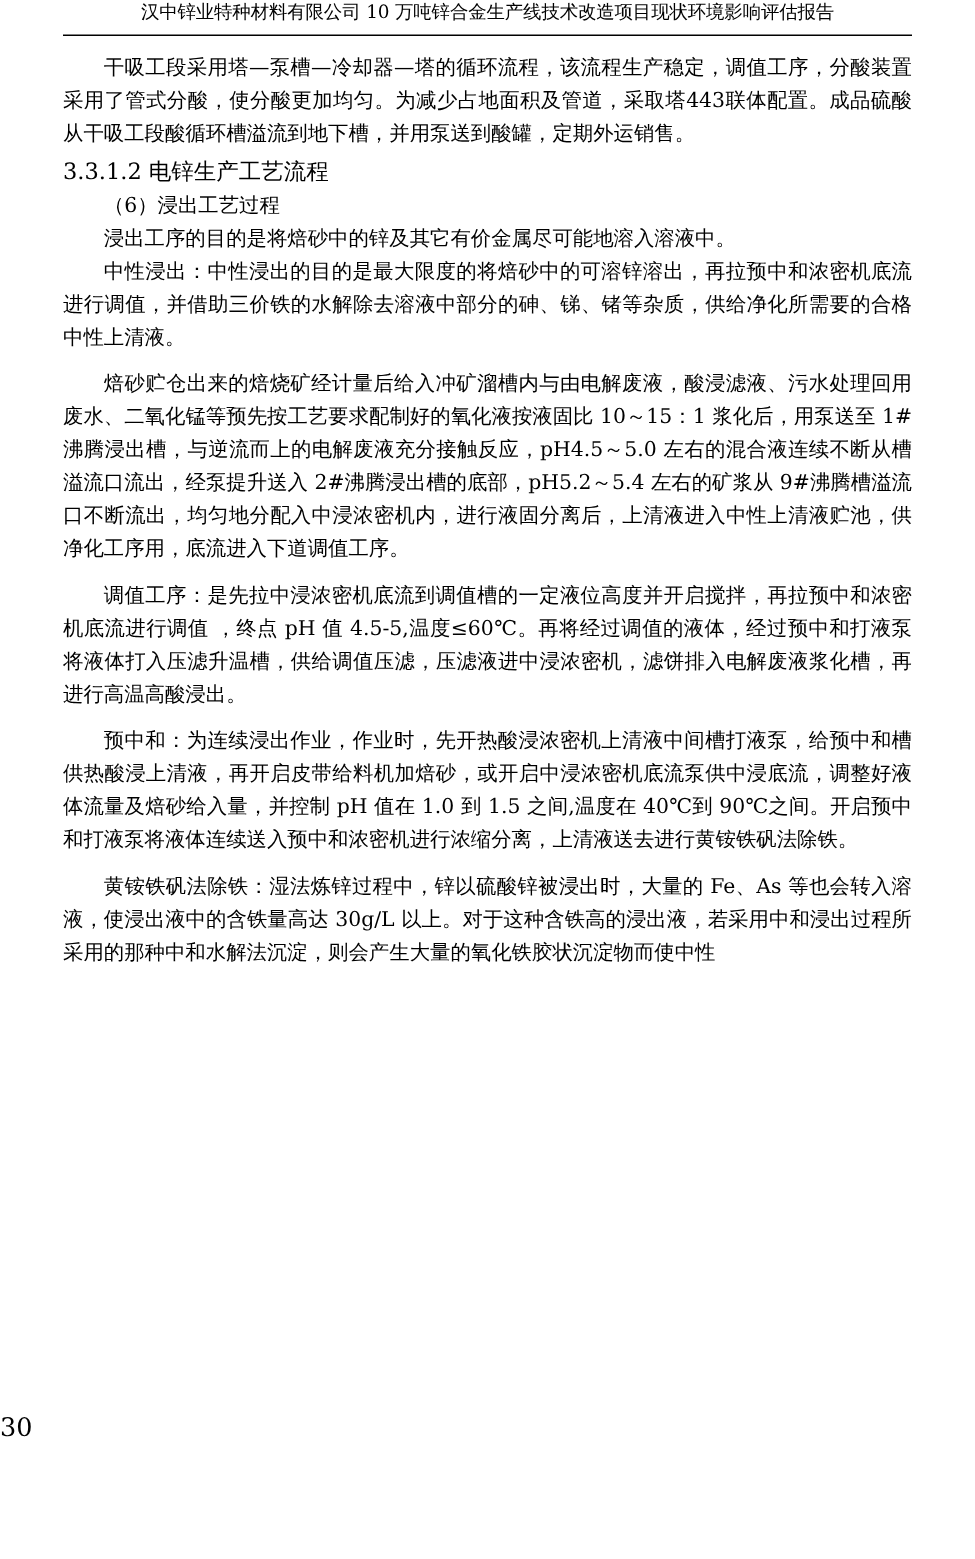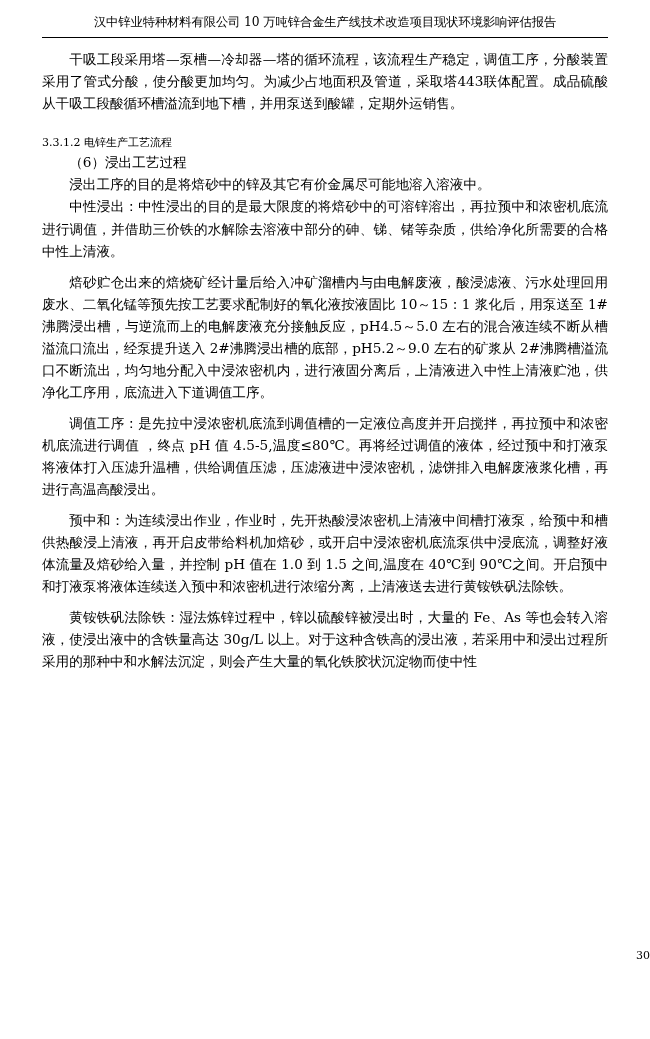--- a/index.html
+++ b/index.html
@@ -12,21 +12,21 @@
     height: 1039px;
     font-family: "DejaVu Serif", "Liberation Serif", serif;
     color: #000000;
     position: relative;
     overflow: hidden;
   }
   .page {
     width: 650px;
     height: 980px;
     box-sizing: border-box;
-    padding: 14px 42px 0 42px;
+    padding: 0 42px 0 42px;
     position: relative;
   }
   .header {
     text-align: center;
     font-size: 12.3px;
     line-height: 1.35;
     font-family: "DejaVu Serif", "Liberation Serif", serif;
     letter-spacing: -0.1px;
     padding-bottom: 4px;
   }
@@ -45,49 +45,49 @@
   p {
     margin: 0 0 0 0;
   }
   p.indent {
     text-indent: 2em;
   }
   p.gap {
     margin-top: 9px;
   }
   .heading {
-    font-size: 11px;
+    font-size: 15px;
     line-height: 1.62;
-    margin-top: 20px;
+    margin-top: 2px;
   }
   .footer {
     position: absolute;
-    left: 12px;
+    left: 0;
     right: 0;
     bottom: 18px;
-    text-align: right;
-    font-size: 11px;
+    text-align: left;
+    font-size: 17px;
     font-family: "DejaVu Serif", "Liberation Serif", serif;
   }
 </style>
 </head>
 <body>
 
 <div class="page">
 
   <div class="header">汉中锌业特种材料有限公司 10 万吨锌合金生产线技术改造项目现状环境影响评估报告</div>
   <hr class="header-rule">
 
   <div class="body-text">
     <p class="indent">干吸工段采用塔—泵槽—冷却器—塔的循环流程，该流程生产稳定，调值工序，分酸装置采用了管式分酸，使分酸更加均匀。为减少占地面积及管道，采取塔443联体配置。成品硫酸从干吸工段酸循环槽溢流到地下槽，并用泵送到酸罐，定期外运销售。</p>
     <p class="heading">3.3.1.2  电锌生产工艺流程</p>
     <p class="indent">（6）浸出工艺过程</p>
     <p class="indent">浸出工序的目的是将焙砂中的锌及其它有价金属尽可能地溶入溶液中。</p>
     <p class="indent">中性浸出：中性浸出的目的是最大限度的将焙砂中的可溶锌溶出，再拉预中和浓密机底流进行调值，并借助三价铁的水解除去溶液中部分的砷、锑、锗等杂质，供给净化所需要的合格中性上清液。</p>
-    <p class="indent gap">焙砂贮仓出来的焙烧矿经计量后给入冲矿溜槽内与由电解废液，酸浸滤液、污水处理回用废水、二氧化锰等预先按工艺要求配制好的氧化液按液固比 10～15：1 浆化后，用泵送至 1#沸腾浸出槽，与逆流而上的电解废液充分接触反应，pH4.5～5.0 左右的混合液连续不断从槽溢流口流出，经泵提升送入 2#沸腾浸出槽的底部，pH5.2～9.0 左右的矿浆从 2#沸腾槽溢流口不断流出，均匀地分配入中浸浓密机内，进行液固分离后，上清液进入中性上清液贮池，供净化工序用，底流进入下道调值工序。</p>
-    <p class="indent gap">调值工序：是先拉中浸浓密机底流到调值槽的一定液位高度并开启搅拌，再拉预中和浓密机底流进行调值 ，终点 pH 值 4.5-5,温度≤80℃。再将经过调值的液体，经过预中和打液泵将液体打入压滤升温槽，供给调值压滤，压滤液进中浸浓密机，滤饼排入电解废液浆化槽，再进行高温高酸浸出。</p>
+    <p class="indent gap">焙砂贮仓出来的焙烧矿经计量后给入冲矿溜槽内与由电解废液，酸浸滤液、污水处理回用废水、二氧化锰等预先按工艺要求配制好的氧化液按液固比 10～15：1 浆化后，用泵送至 1#沸腾浸出槽，与逆流而上的电解废液充分接触反应，pH4.5～5.0 左右的混合液连续不断从槽溢流口流出，经泵提升送入 2#沸腾浸出槽的底部，pH5.2～5.4 左右的矿浆从 9#沸腾槽溢流口不断流出，均匀地分配入中浸浓密机内，进行液固分离后，上清液进入中性上清液贮池，供净化工序用，底流进入下道调值工序。</p>
+    <p class="indent gap">调值工序：是先拉中浸浓密机底流到调值槽的一定液位高度并开启搅拌，再拉预中和浓密机底流进行调值 ，终点 pH 值 4.5-5,温度≤60℃。再将经过调值的液体，经过预中和打液泵将液体打入压滤升温槽，供给调值压滤，压滤液进中浸浓密机，滤饼排入电解废液浆化槽，再进行高温高酸浸出。</p>
     <p class="indent gap">预中和：为连续浸出作业，作业时，先开热酸浸浓密机上清液中间槽打液泵，给预中和槽供热酸浸上清液，再开启皮带给料机加焙砂，或开启中浸浓密机底流泵供中浸底流，调整好液体流量及焙砂给入量，并控制 pH 值在 1.0 到 1.5 之间,温度在 40℃到 90℃之间。开启预中和打液泵将液体连续送入预中和浓密机进行浓缩分离，上清液送去进行黄铵铁矾法除铁。</p>
     <p class="indent gap">黄铵铁矾法除铁：湿法炼锌过程中，锌以硫酸锌被浸出时，大量的 Fe、As 等也会转入溶液，使浸出液中的含铁量高达 30g/L 以上。对于这种含铁高的浸出液，若采用中和浸出过程所采用的那种中和水解法沉淀，则会产生大量的氧化铁胶状沉淀物而使中性</p>
   </div>
 
   <div class="footer">30</div>
 
 </div>
 
 </body></html>

